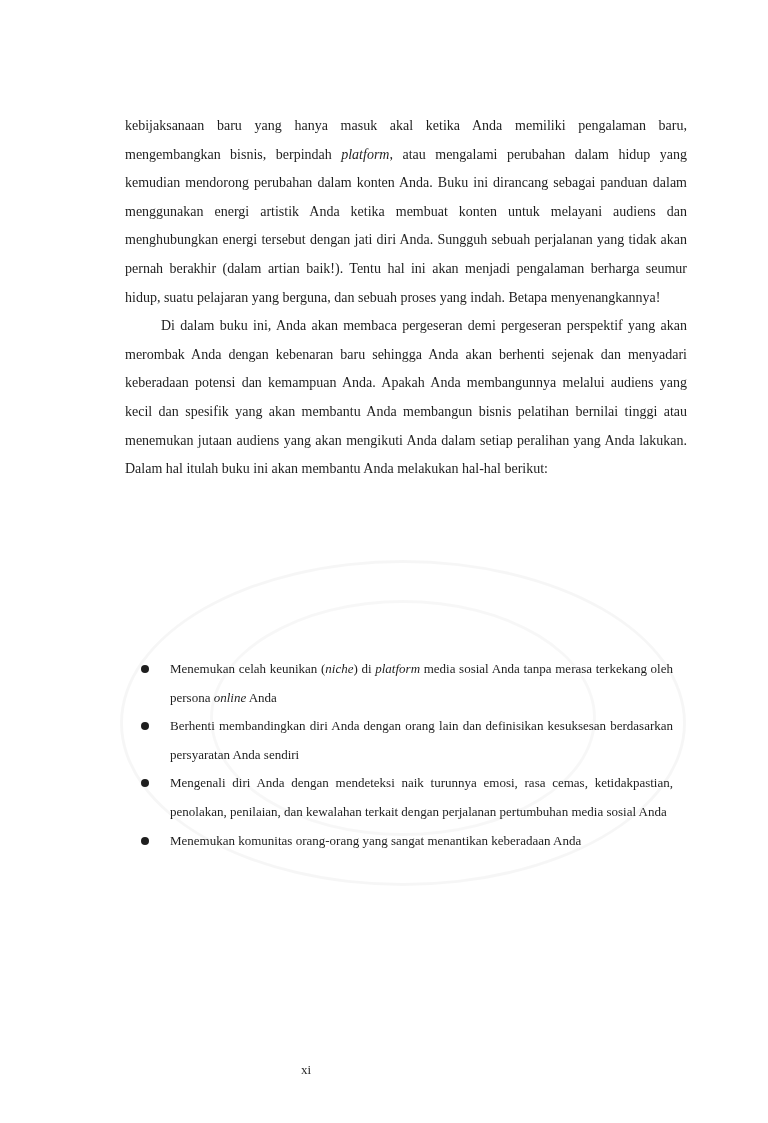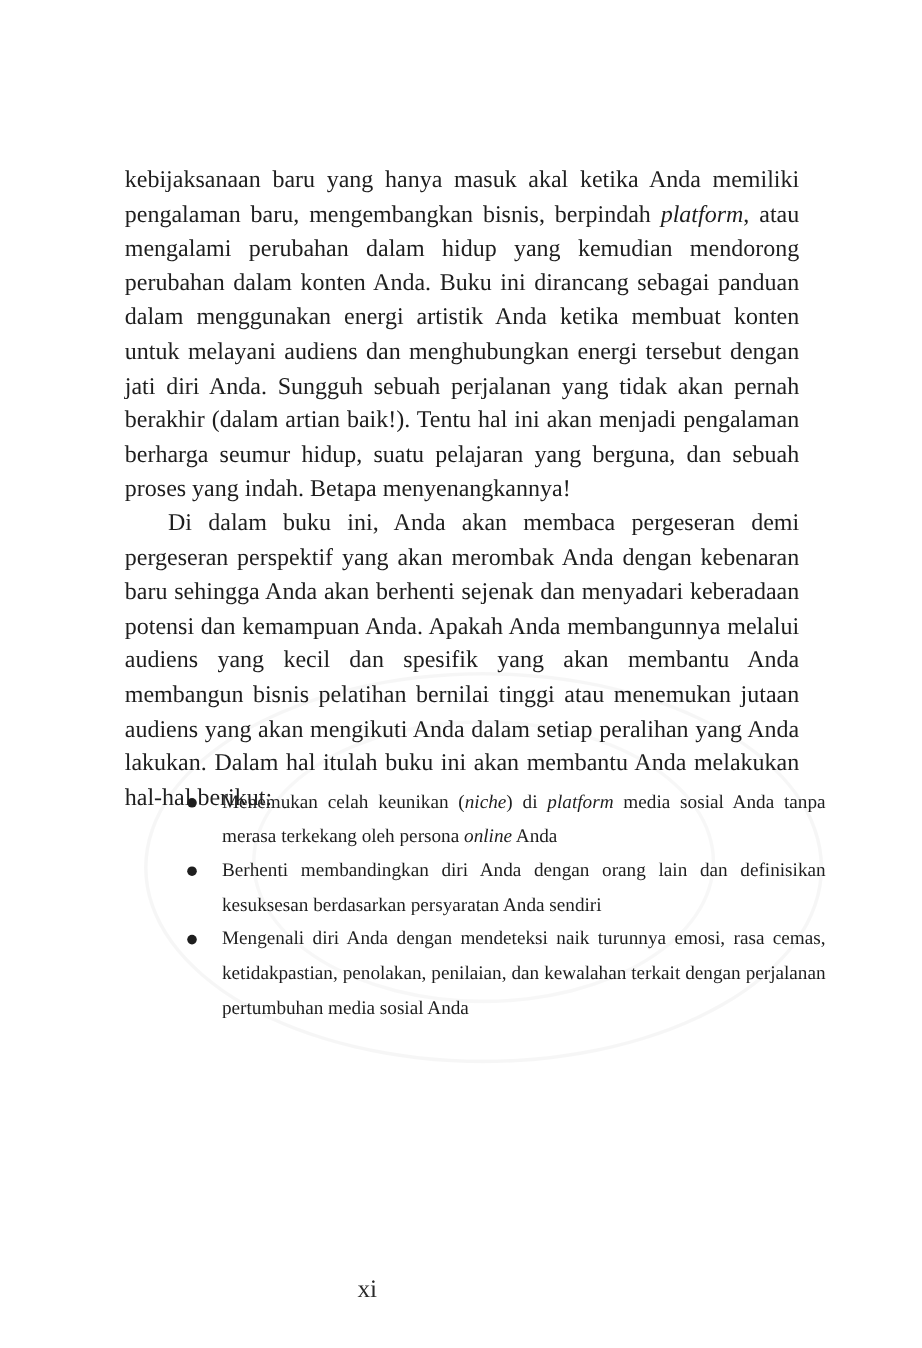--- a/index.html
+++ b/index.html
@@ -13,52 +13,53 @@
       width: 560px; height: 320px;
       border: 3px solid rgba(0,0,0,0.035);
       border-radius: 50%;
       pointer-events: none;
     }
     .watermark.inner {
       left: 210px; top: 600px; width: 380px; height: 230px;
       border-color: rgba(0,0,0,0.03);
     }
     .page {
-      position: absolute; left: 104px; top: 112px; width: 562px;
-      font-size: 20px; line-height: 28.6px; margin-top: 24px;
+      position: absolute; left: 125px; top: 112px; width: 562px;
+      font-size: 14px; line-height: 28.6px;
     }
     p { margin: 0; text-align: justify; }
     p.indent { text-indent: 36px; font-family: Liberation Serif, serif; }
     ul.bullets {
       list-style: none; margin: 0; padding: 0;
       position: absolute; left: 27px; top: 542px; width: 535px;
     }
     ul.bullets li {
       position: relative; padding-left: 32px; text-align: justify;
     }
     ul.bullets li .dot {
       position: absolute; left: 3px; top: 10px;
       width: 8px; height: 8px; border-radius: 50%; background: #1e1e1e;
     }
     em { font-style: italic; }
     .folio {
       position: absolute; left: 0; width: 612px; top: 1062px;
-      text-align: center; font-size: 21px; color: #2a2a2a;
+      text-align: center; font-size: 13px; color: #2a2a2a;
     }
   </style>
 </head>
 <body>
 
 <div class="watermark"></div>
 <div class="watermark inner"></div>
 
 <div class="page">
   <p id="p1"><span>kebijaksanaan baru yang hanya masuk akal ketika Anda memiliki pengalaman baru, mengembangkan bisnis, berpindah </span><em>platform</em><span>, atau mengalami perubahan dalam hidup yang kemudian mendorong perubahan dalam konten Anda. Buku ini dirancang sebagai panduan dalam menggunakan energi artistik Anda ketika membuat konten untuk melayani audiens dan menghubungkan energi tersebut dengan jati diri Anda. Sungguh sebuah perjalanan yang tidak akan pernah berakhir (dalam artian baik!). Tentu hal ini akan menjadi pengalaman berharga seumur hidup, suatu pelajaran yang berguna, dan sebuah proses yang indah. Betapa menyenangkannya!</span></p>
   <p id="p2" class="indent"><span>Di dalam buku ini, Anda akan membaca pergeseran demi pergeseran perspektif yang akan merombak Anda dengan kebenaran baru sehingga Anda akan berhenti sejenak dan menyadari keberadaan potensi dan kemampuan Anda. Apakah Anda membangunnya melalui audiens yang kecil dan spesifik yang akan membantu Anda membangun bisnis pelatihan bernilai tinggi atau menemukan jutaan audiens yang akan mengikuti Anda dalam setiap peralihan yang Anda lakukan. Dalam hal itulah buku ini akan membantu Anda melakukan hal-hal berikut:</span></p>
 </div>
 
-<ul class="bullets" id="bullet-list" style="left: 153px; top: 655px; width: 535px; position: absolute; font-size: 16px; line-height: 28.6px;">
+<ul class="bullets" id="bullet-list" style="left: 138px; top: 655px; width: 535px; position: absolute; font-size: 13px; line-height: 28.6px;">
     <li><span class="dot"></span><span>Menemukan celah keunikan (</span><em>niche</em><span>) di </span><em>platform</em><span> media sosial Anda tanpa merasa terkekang oleh persona </span><em>online</em><span> Anda</span></li>
     <li><span class="dot"></span><span>Berhenti membandingkan diri Anda dengan orang lain dan definisikan kesuksesan berdasarkan persyaratan Anda sendiri</span></li>
     <li><span class="dot"></span><span>Mengenali diri Anda dengan mendeteksi naik turunnya emosi, rasa cemas, ketidakpastian, penolakan, penilaian, dan kewalahan terkait dengan perjalanan pertumbuhan media sosial Anda</span></li>
+    <li><span class="dot"></span><span>Menemukan komunitas orang-orang yang sangat menantikan keberadaan Anda</span></li>
   </ul>
 
 <div class="folio">xi</div>
 
 </body></html>

